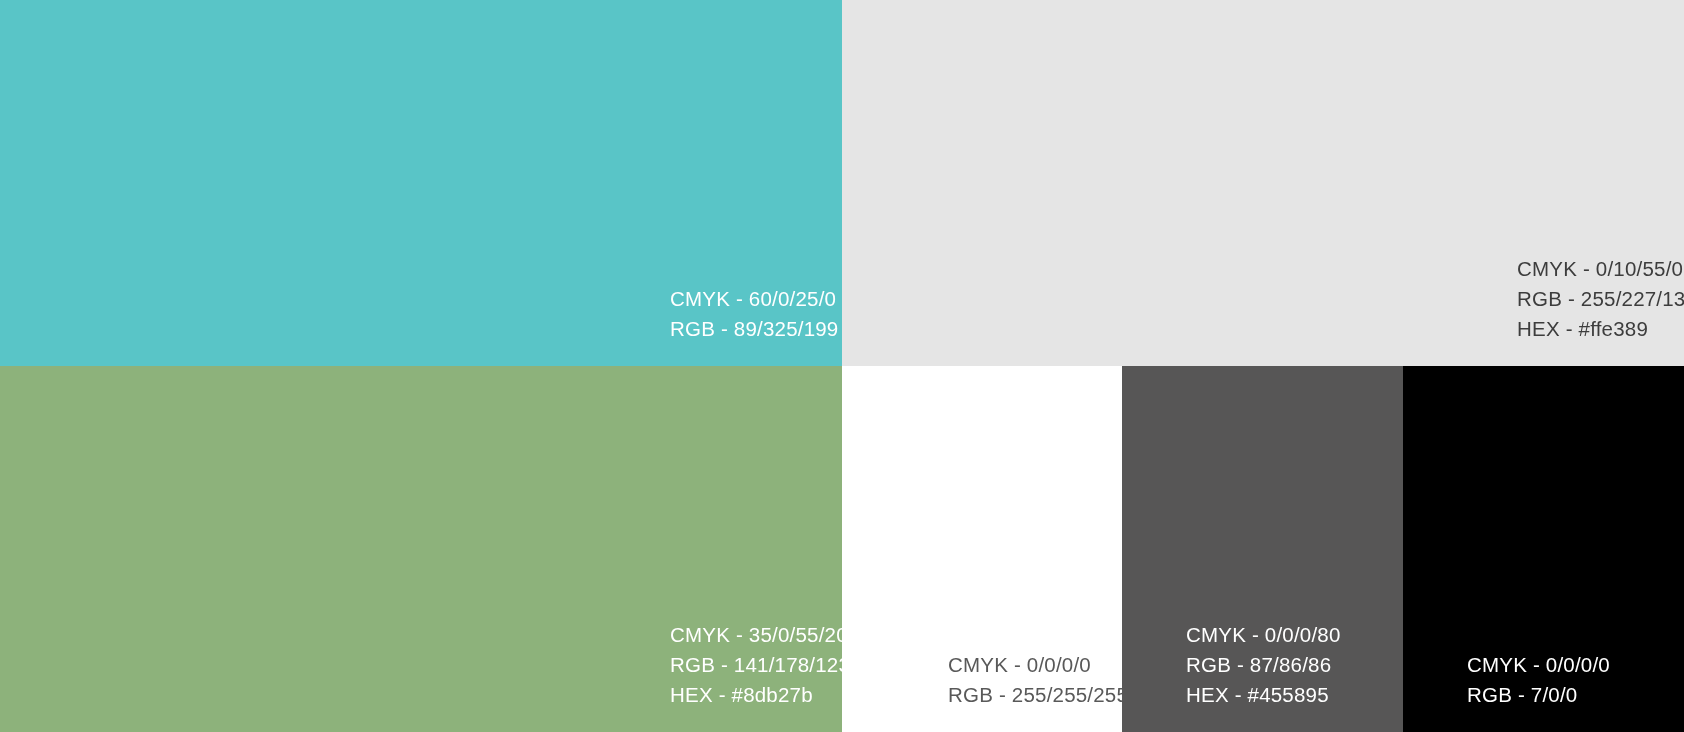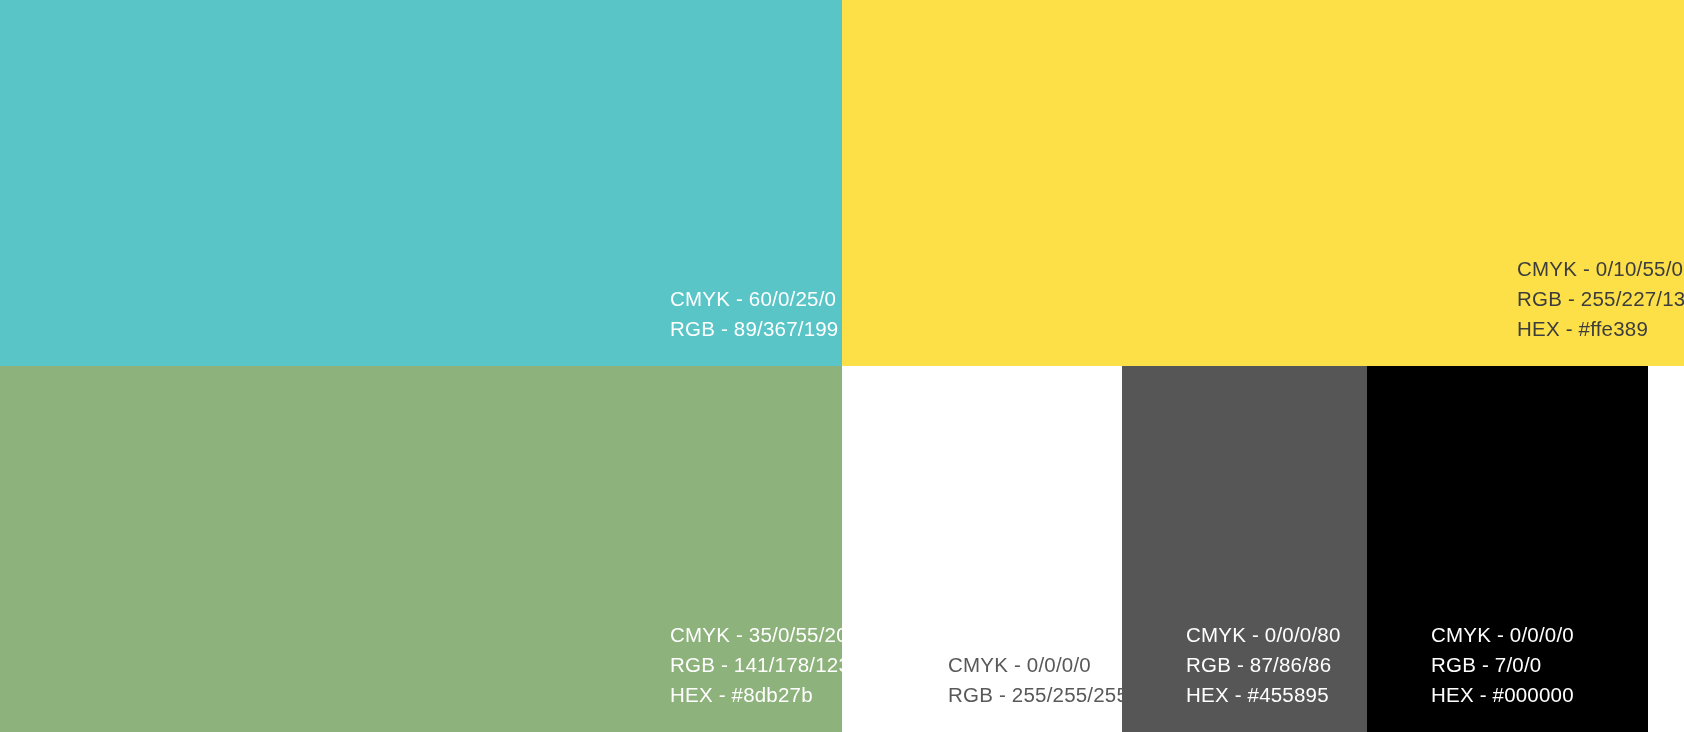--- a/index.html
+++ b/index.html
@@ -38,21 +38,21 @@
     flex-direction: column;
     justify-content: flex-end;
     overflow: hidden;
   }
 
   
   .sw-teal   { width: 842px; }
   .sw-yellow { width: 842px; }
   .sw-green  { width: 842px; }
   .sw-white  { width: 280px; }
-  .sw-gray   { width: 245px; }
+  .sw-gray   { width: 281px; }
   .sw-black  { width: 281px; }
 
   
   .swatch-info {
     font-size: 20.5px;
     line-height: 30px;
     letter-spacing: 0.2px;
     white-space: nowrap;
     padding-bottom: 22px;
     font-weight: 400;
@@ -79,25 +79,25 @@
 </head>
 <body>
 
 <div id="palette">
 
   <div class="palette-row row-top">
 
     <div class="swatch sw-teal text-light" style="background-color: rgb(89, 197, 199);">
       <div class="swatch-info">
         <span class="info-line">CMYK - 60/0/25/0</span>
-        <span class="info-line">RGB - 89/367/199</span>
+        <span class="info-line">RGB - 89/325/199</span>
       </div>
     </div>
 
-    <div class="swatch sw-yellow text-dark" style="background-color: #fde047;">
+    <div class="swatch sw-yellow text-dark" style="background-color: #e5e5e5;">
       <div class="swatch-info">
         <span class="info-line">CMYK - 0/10/55/0</span>
         <span class="info-line">RGB - 255/227/137</span>
         <span class="info-line">HEX - #ffe389</span>
       </div>
     </div>
 
   </div>
 
   <div class="palette-row row-bottom">
@@ -122,18 +122,17 @@
         <span class="info-line">CMYK - 0/0/0/80</span>
         <span class="info-line">RGB - 87/86/86</span>
         <span class="info-line">HEX - #455895</span>
       </div>
     </div>
 
     <div class="swatch sw-black text-light" style="background-color: rgb(0, 0, 0);">
       <div class="swatch-info">
         <span class="info-line">CMYK - 0/0/0/0</span>
         <span class="info-line">RGB - 7/0/0</span>
-        <span class="info-line">HEX - #000000</span>
       </div>
     </div>
 
   </div>
 </div>
 
 </body></html>

